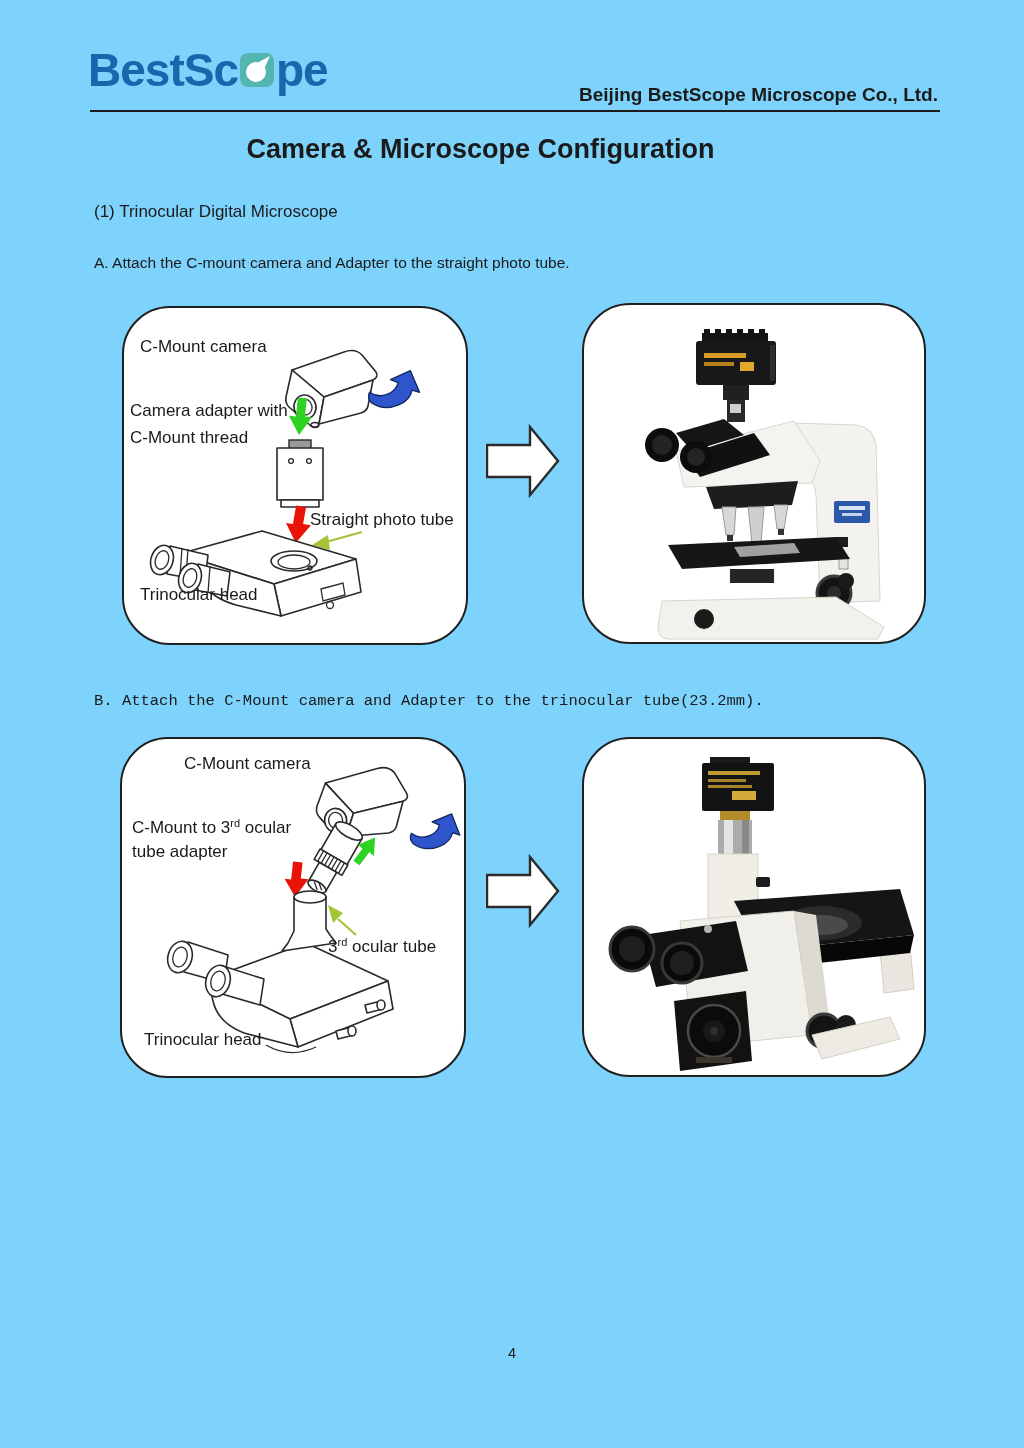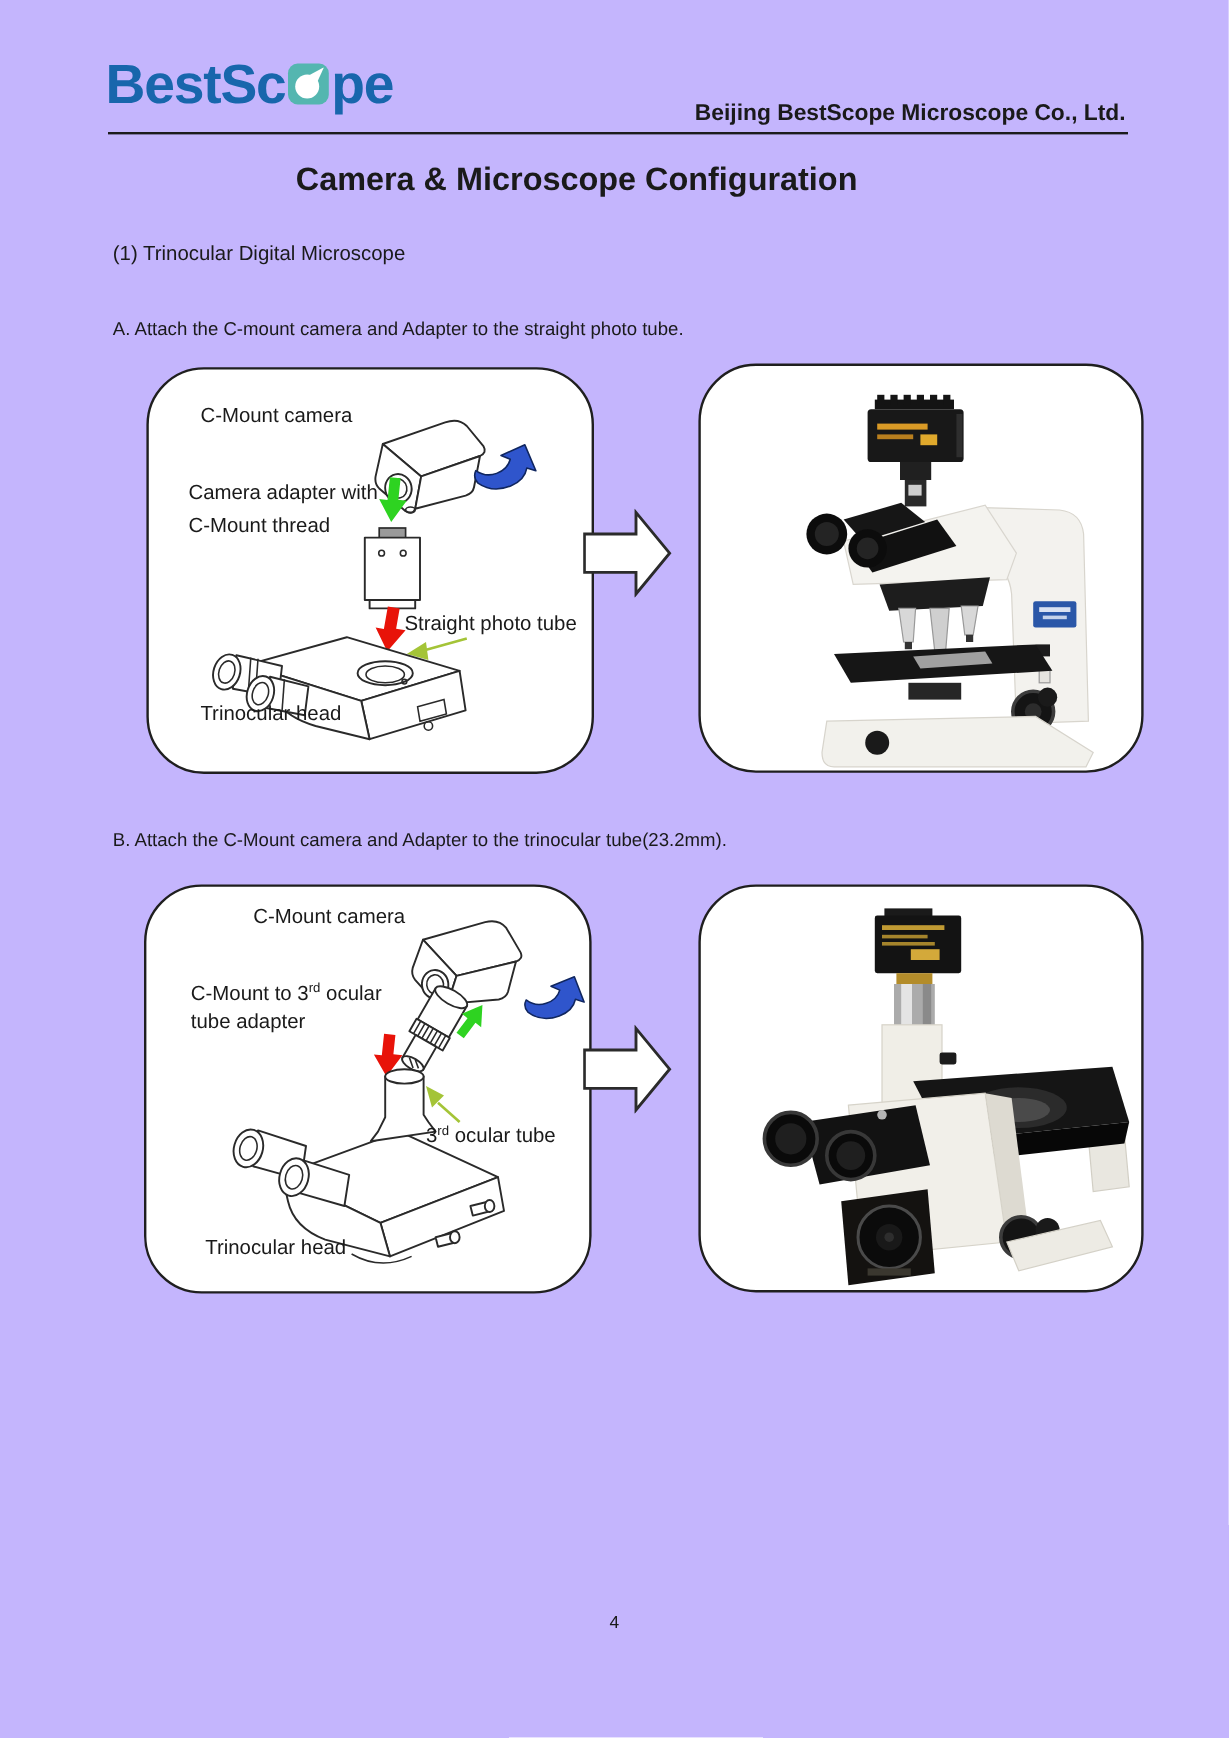--- a/index.html
+++ b/index.html
@@ -1,38 +1,38 @@
 <!DOCTYPE html>
 <html><head>
 <meta charset="utf-8">
 <style>
   html,body{margin:0;padding:0;background:#ffffff;}
-  .page{position:relative;width:1024px;height:1448px;background:#c4b5fd;overflow:hidden;
+  .page{position:relative;width:1024px;height:1448px;background:#7dd3fc;overflow:hidden;
         font-family:"Liberation Sans",sans-serif;color:#1a1a1a;}
 
   
   .logo{position:absolute;left:88px;top:44px;font-size:46px;font-weight:bold;
         letter-spacing:-1px;color:#1866ac;line-height:52px;white-space:nowrap;}
   .logo-o{display:inline-block;width:34px;height:34px;background:#54b6b0;border-radius:8px;
         position:relative;vertical-align:-1px;margin:0 2px;}
   .logo-o .drop{position:absolute;left:6px;top:9px;width:20px;height:20px;background:#fff;
         border-radius:50%;}
   .logo-o .drop-tip{position:absolute;right:4px;top:3px;width:12px;height:12px;background:#fff;
         clip-path:polygon(100% 0,0 55%,55% 100%);}
   .company{position:absolute;right:86px;top:84px;font-size:19px;font-weight:bold;white-space:nowrap;}
   .rule{position:absolute;left:90px;top:110px;width:850px;height:2px;background:#1c1c1c;}
 
   .title{position:absolute;left:0;top:134px;width:961px;margin:0;text-align:center;
         font-size:27px;font-weight:bold;}
   .sec-heading{position:absolute;left:94px;top:202px;margin:0;font-size:17px;font-weight:normal;}
   .step{position:absolute;left:94px;margin:0;font-size:15.5px;}
-  #stepA{top:266px;}
-  #stepB{top:692px;}
-
-  .box{position:absolute;border:2px solid #1f1f1f;border-radius:48px;background:#fff;padding-left:27px;}
+  #stepA{top:254px;}
+  #stepB{top:692px;font-family:Liberation Mono, monospace;}
+
+  .box{position:absolute;border:2px solid #1f1f1f;border-radius:48px;background:#fff;}
   #diagA{left:122px;top:306px;width:342px;height:335px;}
   #photoA{left:582px;top:303px;width:340px;height:337px;}
   #diagB{left:120px;top:737px;width:342px;height:337px;}
   #photoB{left:582px;top:737px;width:340px;height:336px;}
   .box svg{display:block;width:100%;height:100%;}
 
   .next-arrow{position:absolute;width:74px;height:74px;}
   #arrowA{left:486px;top:424px;}
   #arrowB{left:486px;top:854px;}
 

